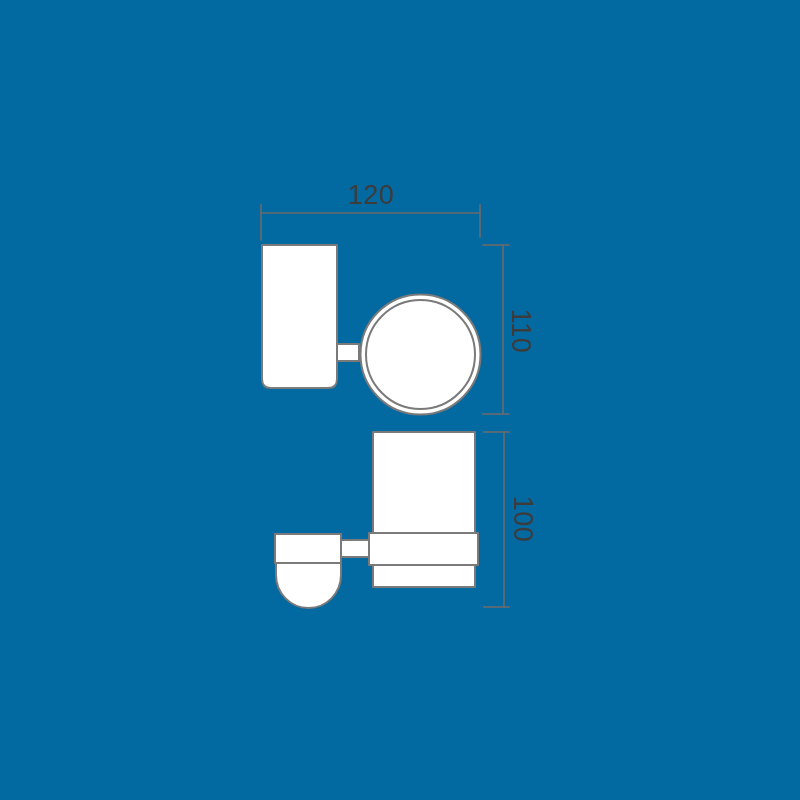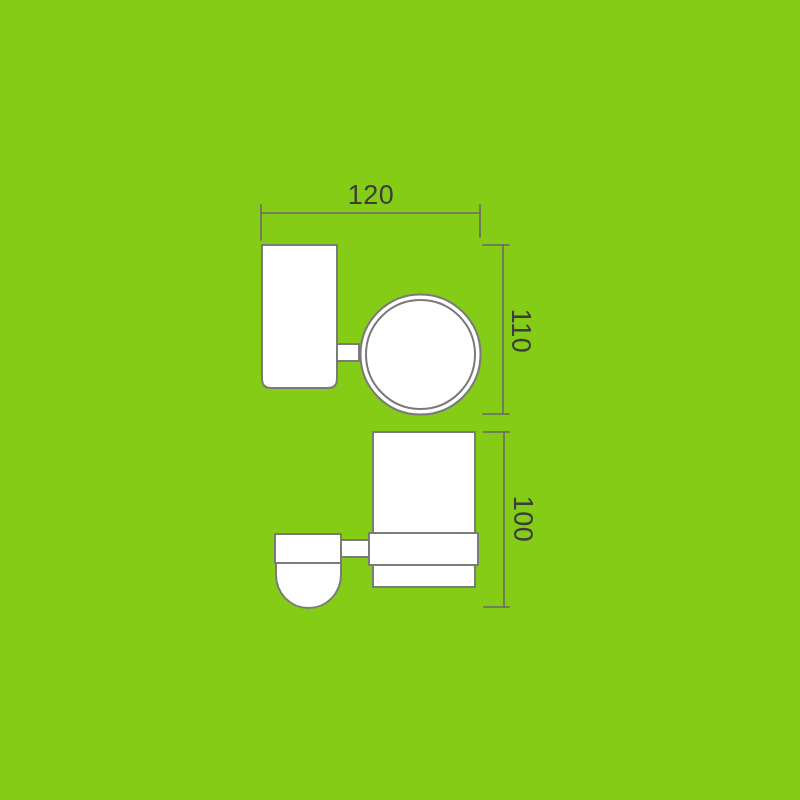--- a/index.html
+++ b/index.html
@@ -7,21 +7,21 @@
     padding: 0;
     width: 800px;
     height: 800px;
     background: #ffffff;
     font-family: "Liberation Sans", sans-serif;
   }
   .canvas {
     position: relative;
     width: 800px;
     height: 800px;
-    background: #84cc16;
+    background: #0369a1;
     overflow: hidden;
   }
   svg { display: block; }
   .outline        { fill: none; }
   .dim-line       { fill: none; }
   .dim-label {
     font-family: "Liberation Sans", sans-serif;
     font-size: 27px;
     letter-spacing: 0.5px;
   }

